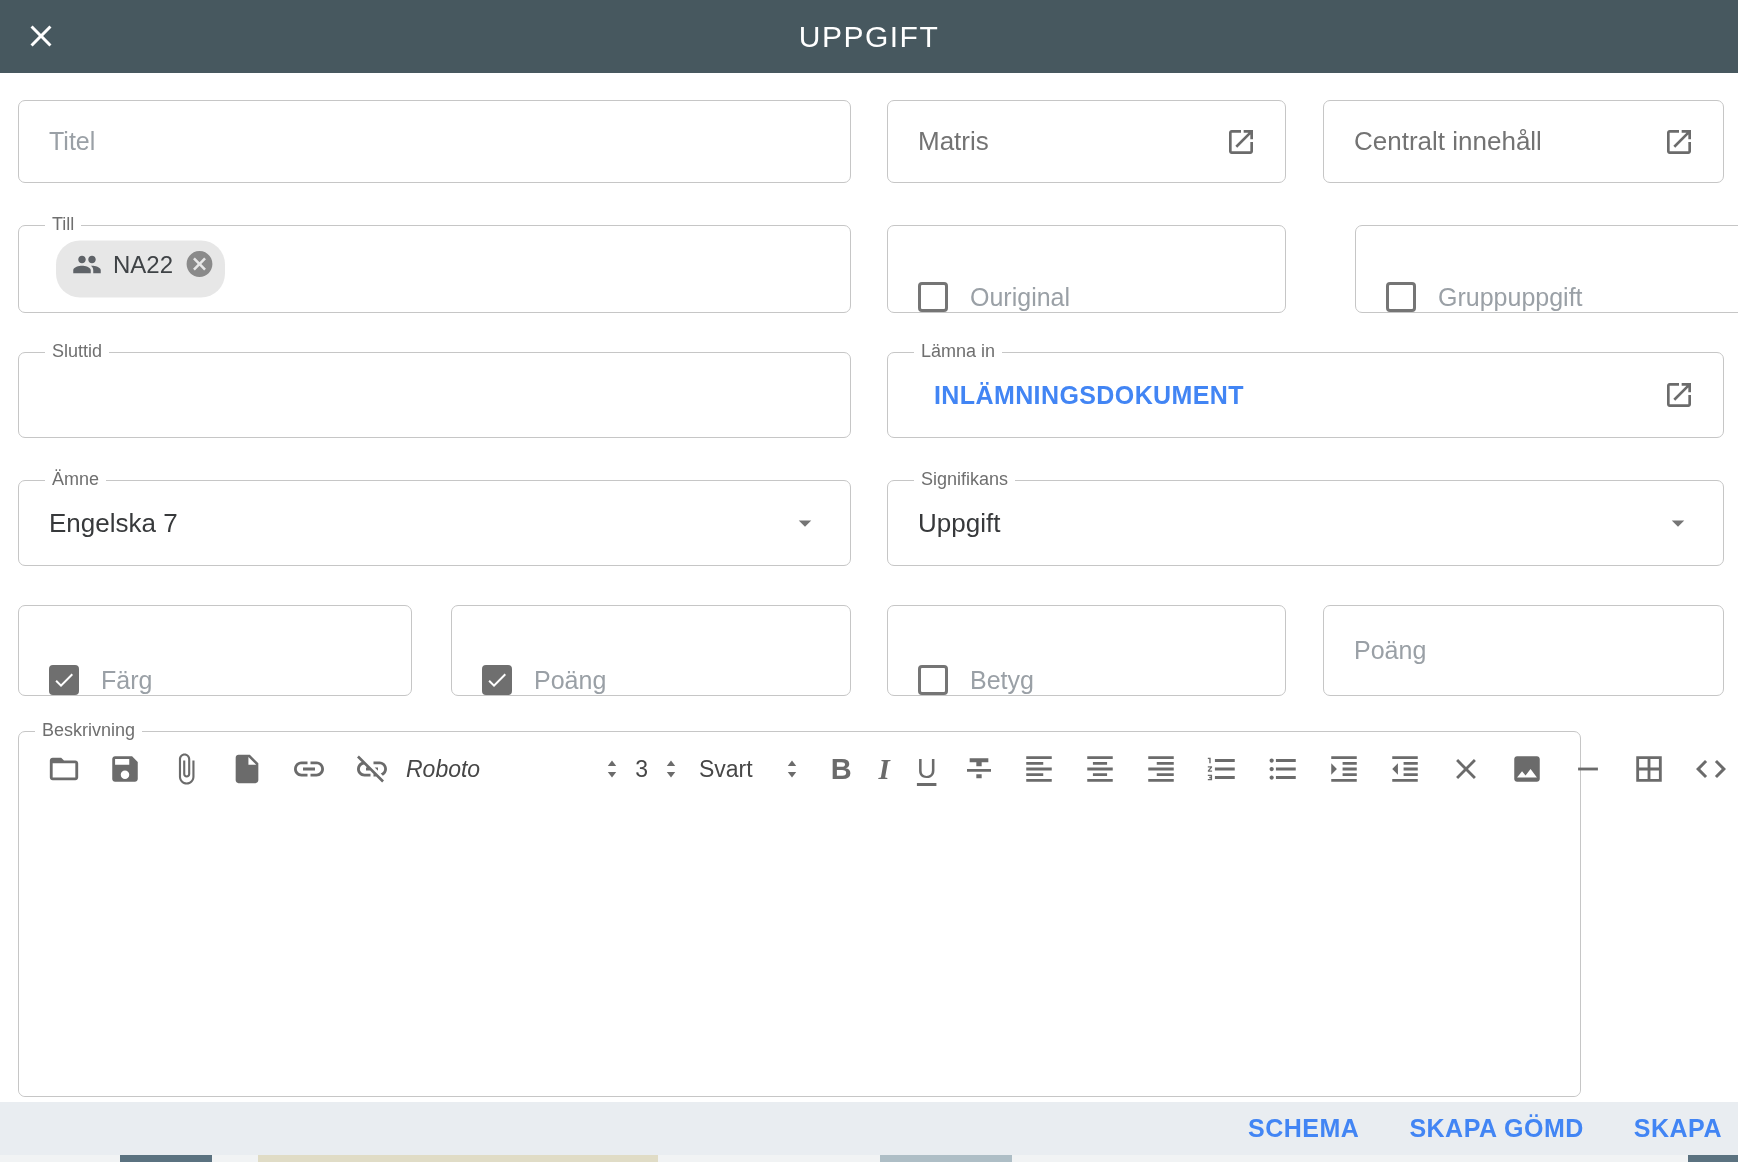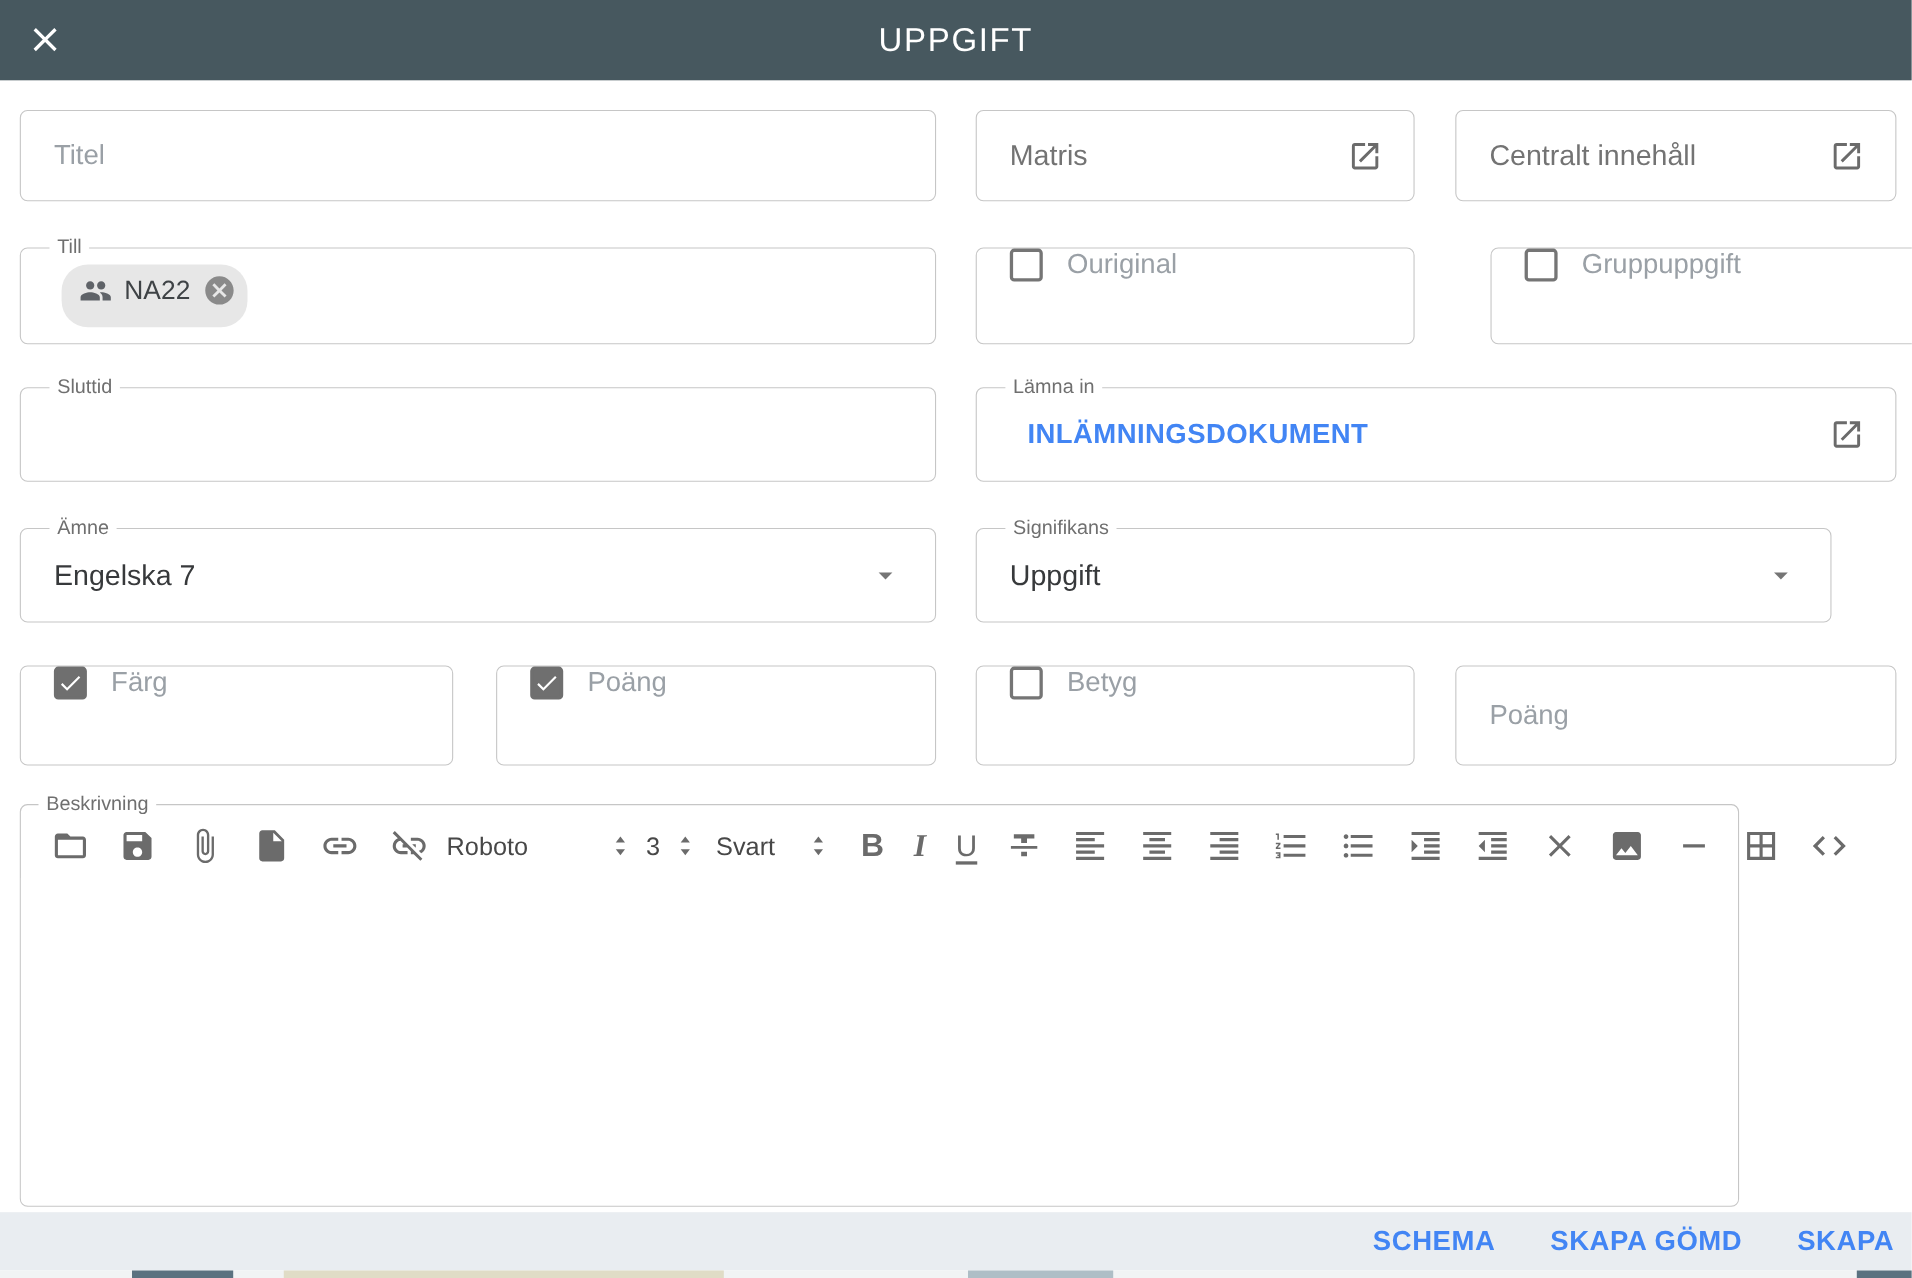--- a/index.html
+++ b/index.html
@@ -19,40 +19,40 @@
   .box{position:absolute;border:1px solid #c6c6c6;border-radius:7px;background:#fff;box-sizing:border-box;}
   .legend{position:absolute;top:-13px;left:26px;background:#fff;padding:0 7px;font-size:18px;color:#6f6f6f;line-height:1.3;white-space:nowrap;}
   .val{position:absolute;left:30px;top:0;bottom:0;display:flex;align-items:center;font-size:26px;color:#37393b;}
   .ph{color:#737373;}
   .ext{position:absolute;right:28px;top:50%;transform:translateY(-50%);width:32px;height:32px;display:flex;align-items:center;justify-content:center;}
   .caret{position:absolute;right:30px;top:50%;transform:translateY(-50%);width:30px;height:30px;}
   input.txt{position:absolute;inset:0;width:100%;height:100%;border:none;outline:none;background:transparent;
     padding:0 0 0 30px;font-size:25px;color:#37393b;font-family:"Liberation Sans",sans-serif;box-sizing:border-box;border-radius:7px;}
   input.txt::placeholder{color:#9aa0a6;opacity:1;}
   
-  .cbrow{display:flex;align-items:flex-start;height:100%;padding-left:30px;box-sizing:border-box;gap:22px;cursor:pointer;}
+  .cbrow{display:flex;align-items:flex-end;height:100%;padding-left:30px;box-sizing:border-box;gap:22px;cursor:pointer;}
   .cb{width:30px;height:30px;border:3px solid #757575;border-radius:4px;box-sizing:border-box;flex:0 0 auto;
       display:flex;align-items:center;justify-content:center;background:#fff;}
   .cb svg{display:none;}
   .cb.checked{background:#6f6f6f;border-color:#6f6f6f;}
   .cb.checked svg{display:block;}
   .cblbl{font-size:25px;color:#9aa0a6;}
   
   .chip{position:absolute;left:37px;top:50%;transform:translateY(-50%);height:47px;background:#e7e7e7;border-radius:24px;
     display:inline-flex;align-items:center;padding:0 10px 10px 16px;gap:11px;}
   .chip .cname{font-size:24px;color:#3f4346;}
   
   .linkval{position:absolute;left:46px;top:0;bottom:0;display:flex;align-items:center;
     font-size:25px;font-weight:700;letter-spacing:.4px;cursor:pointer;}
   
   .toolbar{position:absolute;left:0;right:0;top:0;height:64px;display:flex;align-items:center;padding:10px 18px 0 28px;box-sizing:border-box;}
   .t-item{display:flex;align-items:center;justify-content:center;margin-right:27px;cursor:pointer;flex:0 0 auto;}
   .t-item svg{display:block;}
   .tb-text{font-size:23px;color:#474747;}
-  .mr-xl{margin-right:72px;}
+  .mr-xl{margin-right:120px;font-style:italic;}
   .mr-sm{margin-right:11px;}
   .mr-md{margin-right:16px;}
   .glyph{font-size:29px;color:#6b6b6b;line-height:1;}
   .glyph.b{font-weight:700;}
   .glyph.i{font-family:"Liberation Serif",serif;font-style:italic;font-weight:700;}
   .glyph.u{text-decoration:underline;text-underline-offset:5px;text-decoration-thickness:3px;font-size:27px;}
   .editor-body{position:absolute;left:0;right:0;top:66px;bottom:0;background:#fff;border-radius:0 0 7px 7px;outline:none;}
   
   .ftr{position:absolute;left:0;top:1102px;width:1738px;height:53px;background:#e9edf1;
     display:flex;align-items:center;justify-content:flex-end;gap:50px;padding-right:16px;box-sizing:border-box;}
@@ -150,21 +150,21 @@
 <div class="box" style="left:18px;top:480px;width:833px;height:86px;cursor:pointer;">
   <span class="legend">Ämne</span>
   <span class="val">Engelska 7</span>
   <span class="caret">
     <svg width="30" height="30" viewBox="0 0 24 24">
         <path fill="#757575" d="M7 10l5 5 5-5z"></path>
       </svg>
   </span>
 </div>
 
-<div class="box" style="left:887px;top:480px;width:778px;height:86px;cursor:pointer;">
+<div class="box" style="left:887px;top:480px;width:837px;height:86px;cursor:pointer;">
   <span class="legend">Signifikans</span>
   <span class="val">Uppgift</span>
   <span class="caret">
     <svg width="30" height="30" viewBox="0 0 24 24">
         <path fill="#757575" d="M7 10l5 5 5-5z"></path>
       </svg>
   </span>
 </div>
 
 <div class="box" style="left:18px;top:605px;width:394px;height:91px;">

